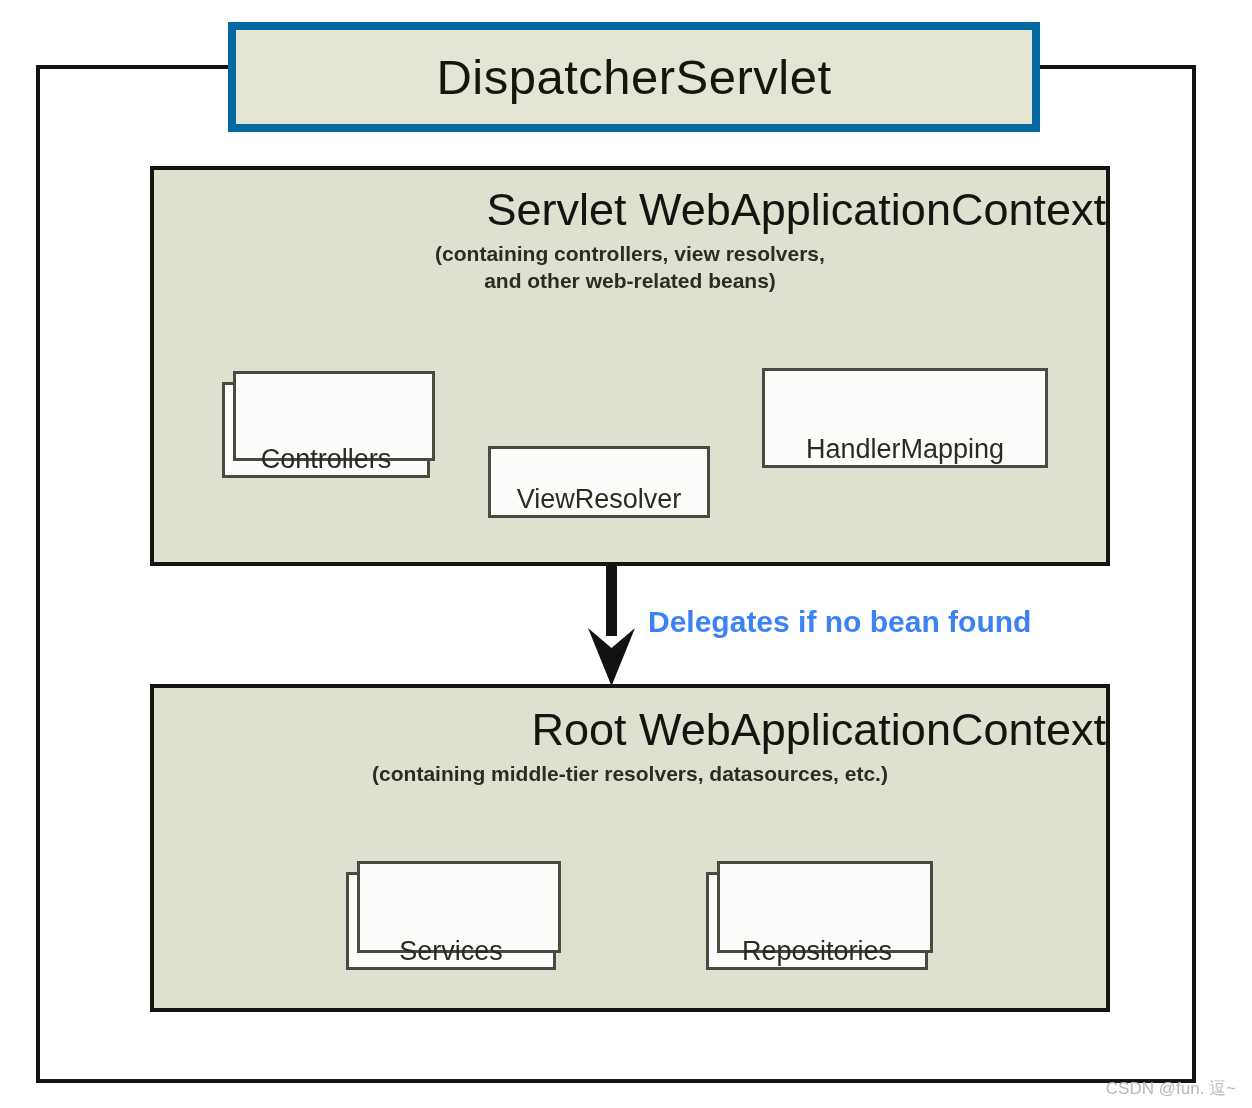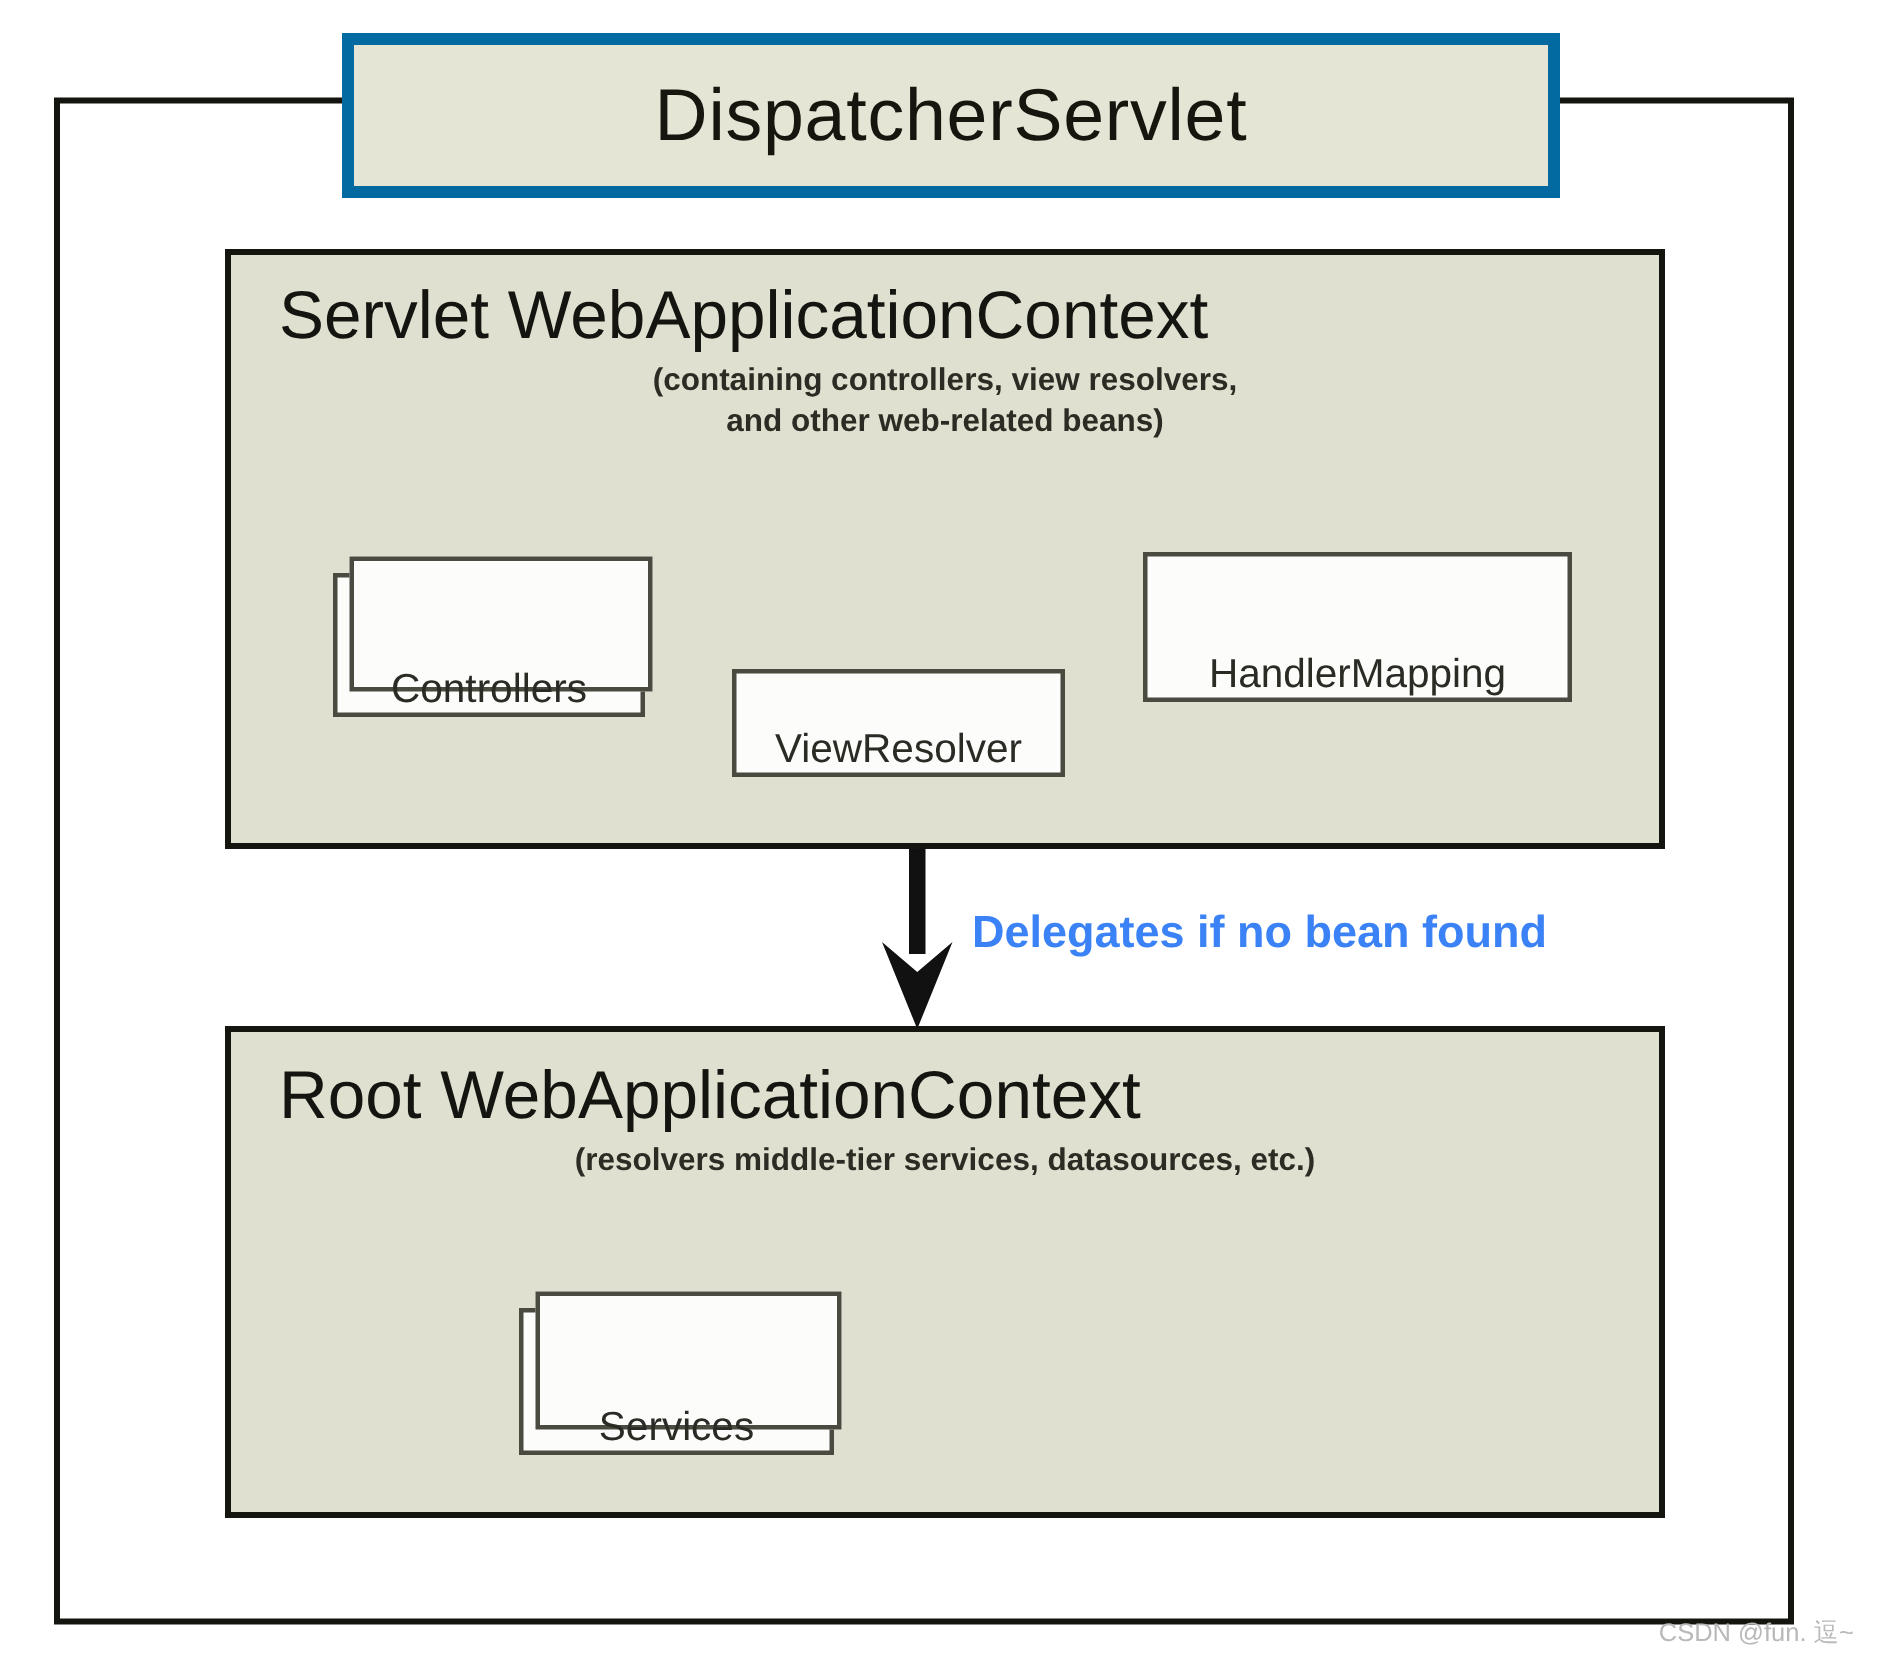--- a/index.html
+++ b/index.html
@@ -68,21 +68,21 @@
     height: 400px;
   }
   #root-context {
     left: 150px;
     top: 684px;
     width: 960px;
     height: 328px;
   }
 
   .context-heading {
-    text-align: left;
+    text-align: right;
     font-size: 45px;
     color: #141410;
     line-height: 1.05;
     margin-top: 16px;
     white-space: nowrap;
     margin-left: 32px;
   }
   #root-context .context-heading {
     margin-top: 18px;
   }
@@ -221,24 +221,27 @@
 
   <svg class="delegate-arrow" viewBox="0 0 56 120">
     <rect x="22" y="0" width="11" height="70" fill="#111111"></rect>
     <path d="M 4 62 L 27.5 120 L 51 62 L 27.5 82 Z" fill="#111111"></path>
   </svg>
   <div class="delegate-label">Delegates if no bean found</div>
 
   <div class="context-panel" id="root-context">
     <div class="context-heading">Root WebApplicationContext</div>
     <div class="context-subtitle">
-      <div>(resolvers middle-tier services, datasources, etc.)</div>
+      <div>(containing middle-tier resolvers, datasources, etc.)</div>
     </div>
   </div>
 
   <div class="comp-box comp-stack" id="box-services">
     <span class="comp-label">Services</span>
   </div>
 
+  <div class="comp-box comp-stack" id="box-repositories">
+    <span class="comp-label">Repositories</span>
+  </div>
 
   <div class="watermark">CSDN @fun.  逗~</div>
 
 </div>
 
 </body></html>

